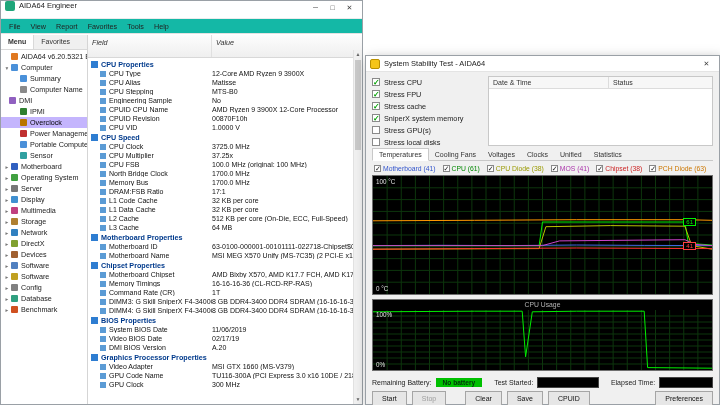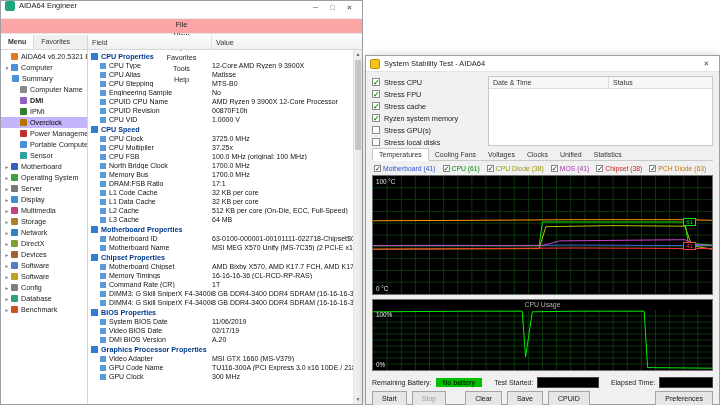--- a/index.html
+++ b/index.html
@@ -12,40 +12,40 @@
   #left-win { left:0; top:0; width:363px; height:405px; }
   .titlebar { height:18px; display:flex; align-items:flex-start; padding:0 4px;
               background:#fff; border-bottom:1px solid #ececec; }
   .app-icon { width:10px; height:10px; border-radius:2px; flex:none; }
   #aida-icon { background:#1fa67a; }
   .title-text { font-size:7.5px; color:#222; margin-left:4px; flex:1;
                 white-space:nowrap; overflow:hidden; }
   .win-btns { display:flex; }
   .win-btn { width:17px; height:13px; font-size:7px; color:#444; display:flex;
              align-items:center; justify-content:center; cursor:default; }
-  #menubar { height:15px; background:#fca5a5; display:flex; align-items:center;
-             padding:0 3px; border-bottom:1px solid #e2e2e2;flex-direction:column; }
+  #menubar { height:15px; background:#14b8a6; display:flex; align-items:center;
+             padding:0 3px; border-bottom:1px solid #e2e2e2; }
   .menu-item { font-size:7.2px; color:#222; padding:1px 5px; }
   #lw-body { position:absolute; top:34px; bottom:0; left:0; right:0; display:flex; }
   #tree-pane { width:87px; border-right:1px solid #d5d5d5; display:flex;
                flex-direction:column; overflow:hidden; }
   #tree-tabs { height:15px; display:flex; background:#f0f0f0;
                border-bottom:1px solid #d9d9d9; flex:none; }
   .ltab { font-size:7px; padding:3px 7px 0 7px; color:#333; }
   .ltab.active { background:#fff; border-right:1px solid #d9d9d9; font-weight:bold; }
   #tree { flex:1; overflow:hidden; padding-top:1px; }
   .trow { display:flex; align-items:center; height:11px; font-size:7.2px;
           white-space:nowrap; overflow:hidden; color:#222; }
   .caret { width:8px; font-size:5.5px; color:#777; text-align:center; flex:none; }
   .ticon { width:7px; height:7px; margin-right:3px; border-radius:1px; flex:none; }
   .trow.sel { background:#c4b5fd; color:#000; }
   #main-pane { flex:1; display:flex; flex-direction:column; position:relative;
                overflow:hidden; }
-  #col-hdr { height:15px; display:flex; flex:none; border-bottom:1px solid #d8d8d8;
-             background:linear-gradient(#fdfdfd,#efefef); }
+  #col-hdr { height:23px; display:flex; flex:none; border-bottom:1px solid #d8d8d8;
+             background:linear-gradient(#fdfdfd,#efefef);font-style:italic; }
   .col { font-size:7.2px; color:#333; padding:3px 4px; }
   .col.field { width:124px; border-right:1px solid #e0e0e0; }
   #rows { flex:1; overflow:hidden; padding-top:1px; margin-right:9px; }
   .sec-hdr { display:flex; align-items:center; height:10px; font-size:7.2px;
              font-weight:bold; color:#003a8c; padding-left:3px; white-space:nowrap; }
   .sicon { width:7px; height:7px; margin-right:3px; background:#2e7dd1; flex:none; }
   .drow { display:flex; height:9px; align-items:center; font-size:7px;
           white-space:nowrap; color:#111; }
   .fcell { width:124px; flex:none; display:flex; align-items:center;
            padding-left:12px; overflow:hidden; }
@@ -146,31 +146,31 @@
           <div class="trow" style="padding-left: 2px;">
             <span class="caret"></span>
             <span class="ticon" style="background: rgb(224, 120, 32);"></span>
             <span>AIDA64 v6.20.5321 Beta</span>
           </div>
           <div class="trow" style="padding-left: 2px;">
             <span class="caret">▾</span>
             <span class="ticon" style="background: rgb(74, 144, 217);"></span>
             <span>Computer</span>
           </div>
-          <div class="trow" style="padding-left: 3px;">
+          <div class="trow" style="padding-left: 11px;">
             <span class="caret"></span>
             <span class="ticon" style="background: rgb(74, 144, 217);"></span>
             <span>Summary</span>
           </div>
           <div class="trow" style="padding-left: 11px;">
             <span class="caret"></span>
             <span class="ticon" style="background: rgb(138, 138, 138);"></span>
             <span>Computer Name</span>
           </div>
-          <div class="trow" style="padding-left: 11px; font-weight: bold;">
+          <div class="trow" style="padding-left: 0;">
             <span class="caret"></span>
             <span class="ticon" style="background: rgb(144, 96, 192);"></span>
             <span>DMI</span>
           </div>
           <div class="trow" style="padding-left: 11px;">
             <span class="caret"></span>
             <span class="ticon" style="background: rgb(48, 128, 48);"></span>
             <span>IPMI</span>
           </div>
           <div class="trow sel" style="padding-left: 11px;">
@@ -532,21 +532,21 @@
       <div class="chk-row">
         <span class="chk-box">✓</span>
         <span>Stress FPU</span>
       </div>
       <div class="chk-row">
         <span class="chk-box">✓</span>
         <span>Stress cache</span>
       </div>
       <div class="chk-row">
         <span class="chk-box">✓</span>
-        <span>Ryzen system memory</span>
+        <span>SniperX system memory</span>
       </div>
       <div class="chk-row">
         <span class="chk-box"></span>
         <span>Stress GPU(s)</span>
       </div>
       <div class="chk-row">
         <span class="chk-box"></span>
         <span>Stress local disks</span>
       </div>
     </div>

